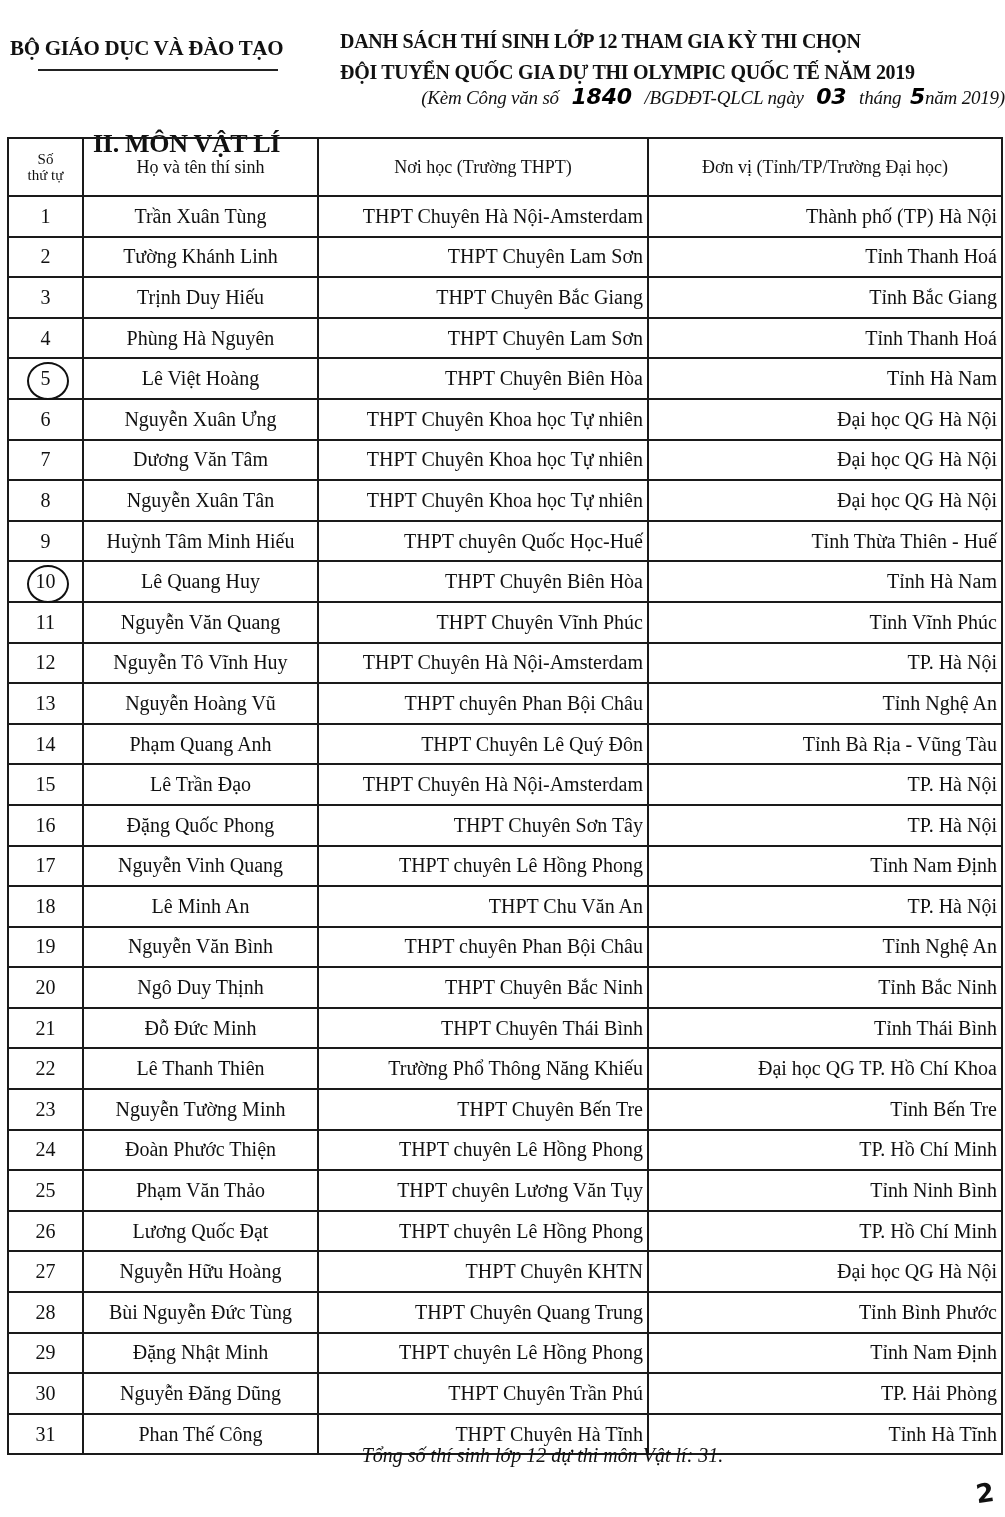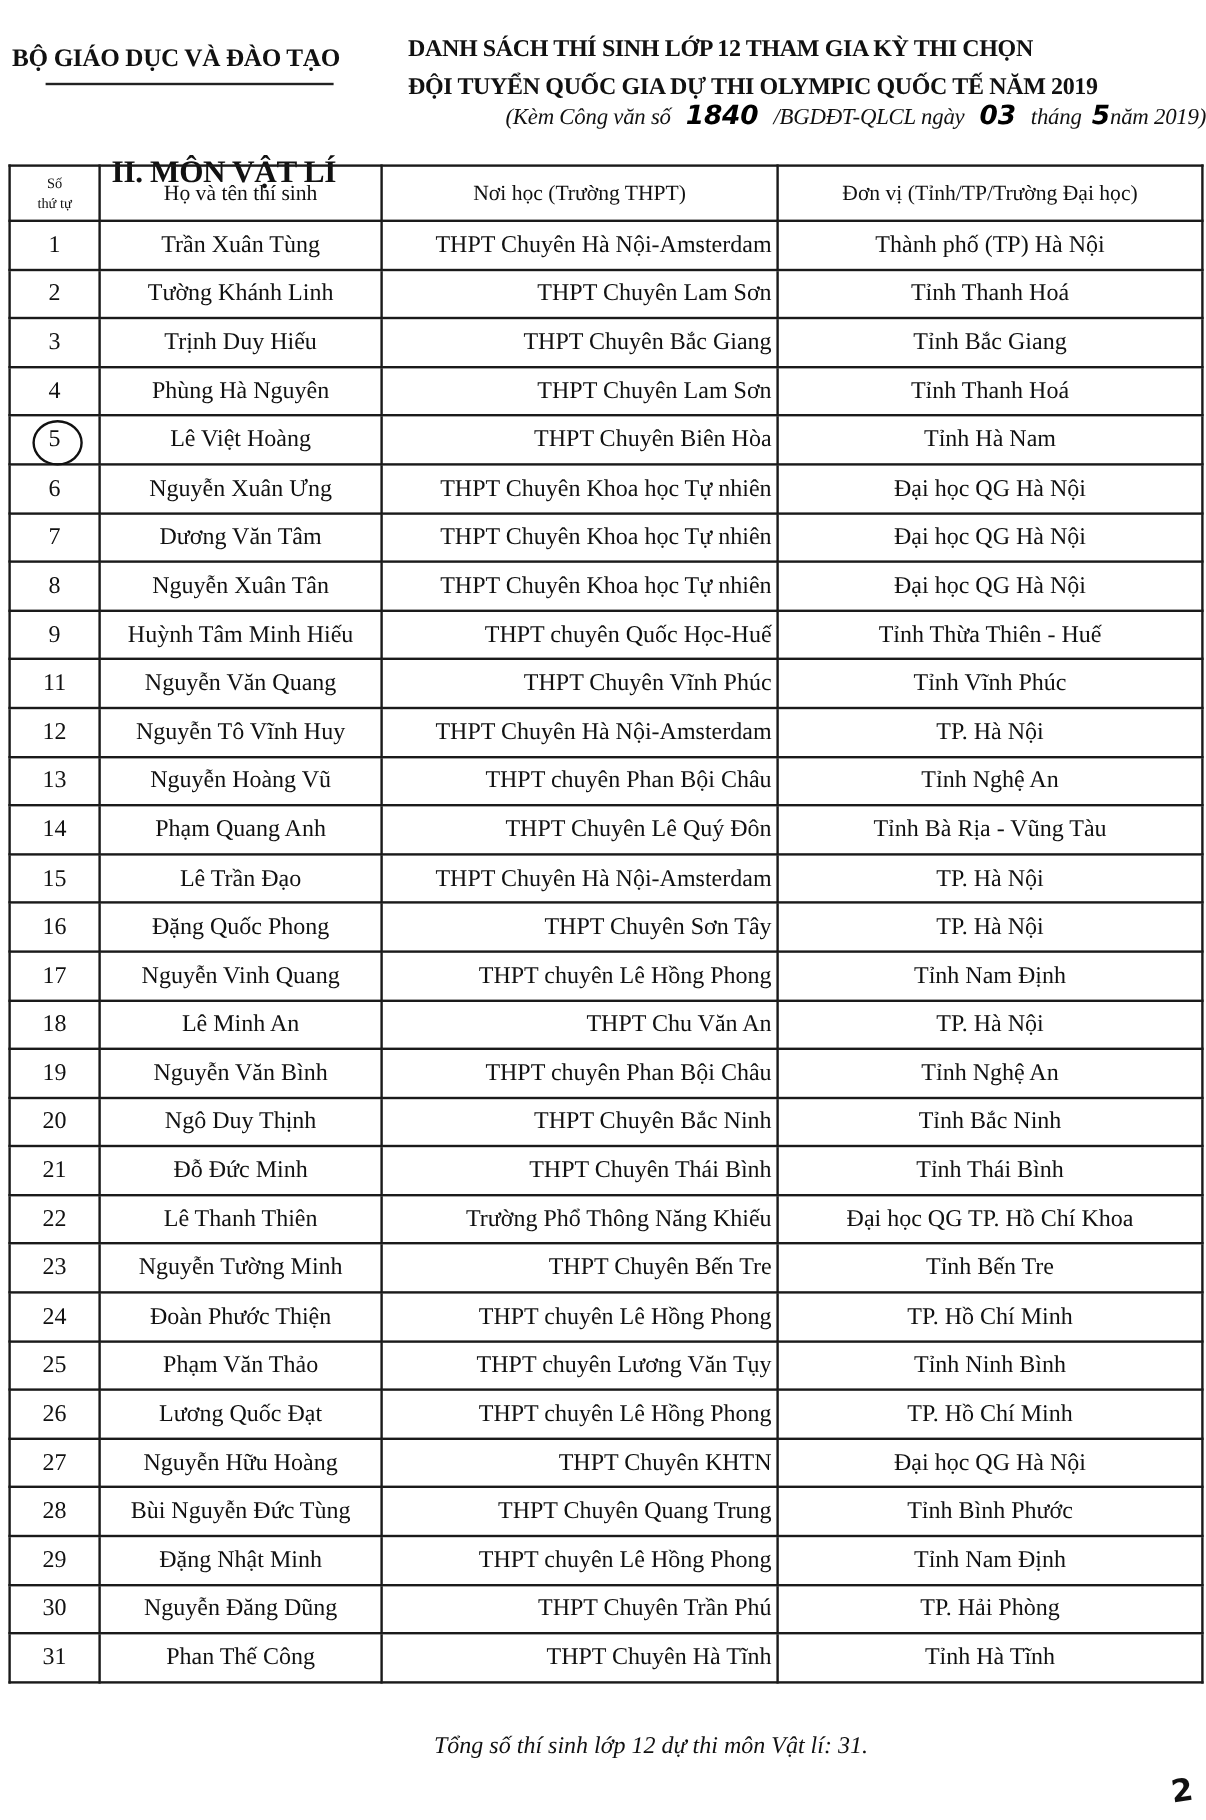--- a/index.html
+++ b/index.html
@@ -31,25 +31,25 @@
   }
 
   table.roster {
     position: absolute; left: 7px; top: 137px; width: 996px;
     border-collapse: collapse; font-size: 20px;
   }
   table.roster th, table.roster td {
     border: 2px solid #1a1a1a; height: 40.6px; padding: 0 4px; white-space: nowrap;
   }
   table.roster th { font-weight: normal; font-size: 18px; height: 46px; text-align: center; }
-  table.roster th.col-stt { font-size: 12px; line-height: 16px; padding: 0; }
+  table.roster th.col-stt { font-size: 15px; line-height: 16px; padding: 12px; }
   table.roster td.stt { text-align: center; width: 75px; position: relative; }
   table.roster td.name { width: 235px; text-align: center; }
   table.roster td.school { width: 330px; text-align: right; }
-  table.roster td.unit { text-align: center; }
+  table.roster td.unit { text-align: right; }
   .circled::before {
     content: ""; position: absolute; left: 18px; top: 3px; width: 38px; height: 34px;
     border: 2px solid #111; border-radius: 50%;
   }
 
   .footer-note {
     position: absolute; left: 0; top: 1444px; width: 1085px; text-align: center;
     font-style: italic; font-size: 20px;
   }
   .page-mark {
@@ -140,20 +140,26 @@
         <td class="school">THPT Chuyên Khoa học Tự nhiên</td>
         <td class="unit">Đại học QG Hà Nội</td>
       </tr>
       <tr>
         <td class="stt">9</td>
         <td class="name">Huỳnh Tâm Minh Hiếu</td>
         <td class="school">THPT chuyên Quốc Học-Huế</td>
         <td class="unit">Tỉnh Thừa Thiên - Huế</td>
       </tr>
       <tr>
+        <td class="stt circled">10</td>
+        <td class="name">Lê Quang Huy</td>
+        <td class="school">THPT Chuyên Biên Hòa</td>
+        <td class="unit">Tỉnh Hà Nam</td>
+      </tr>
+      <tr>
         <td class="stt">11</td>
         <td class="name">Nguyễn Văn Quang</td>
         <td class="school">THPT Chuyên Vĩnh Phúc</td>
         <td class="unit">Tỉnh Vĩnh Phúc</td>
       </tr>
       <tr>
         <td class="stt">12</td>
         <td class="name">Nguyễn Tô Vĩnh Huy</td>
         <td class="school">THPT Chuyên Hà Nội-Amsterdam</td>
         <td class="unit">TP. Hà Nội</td>

